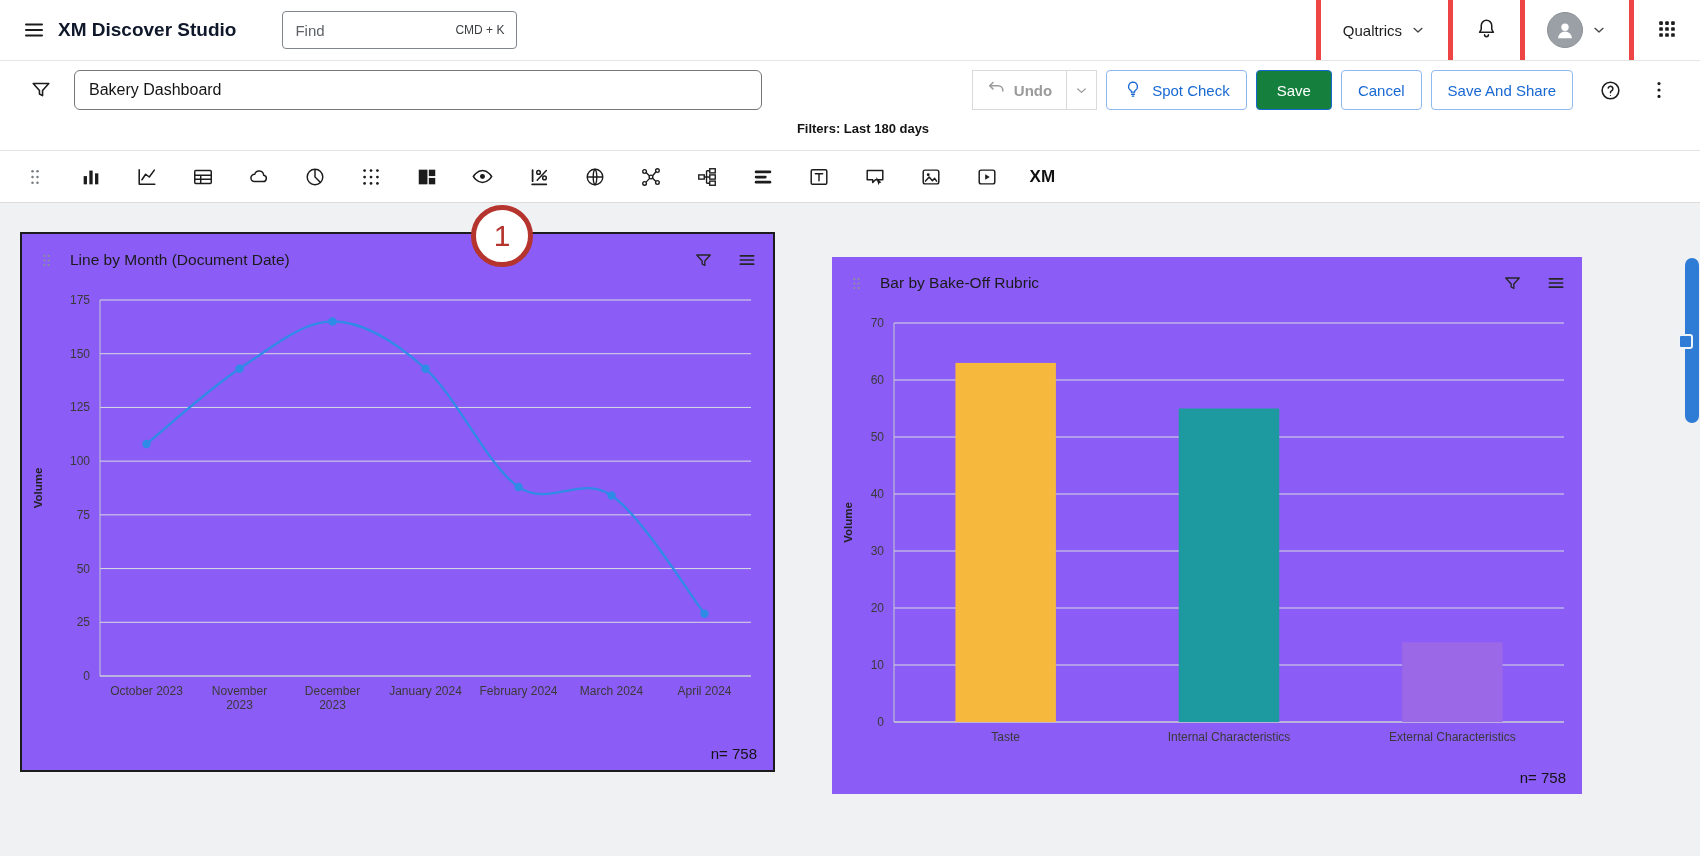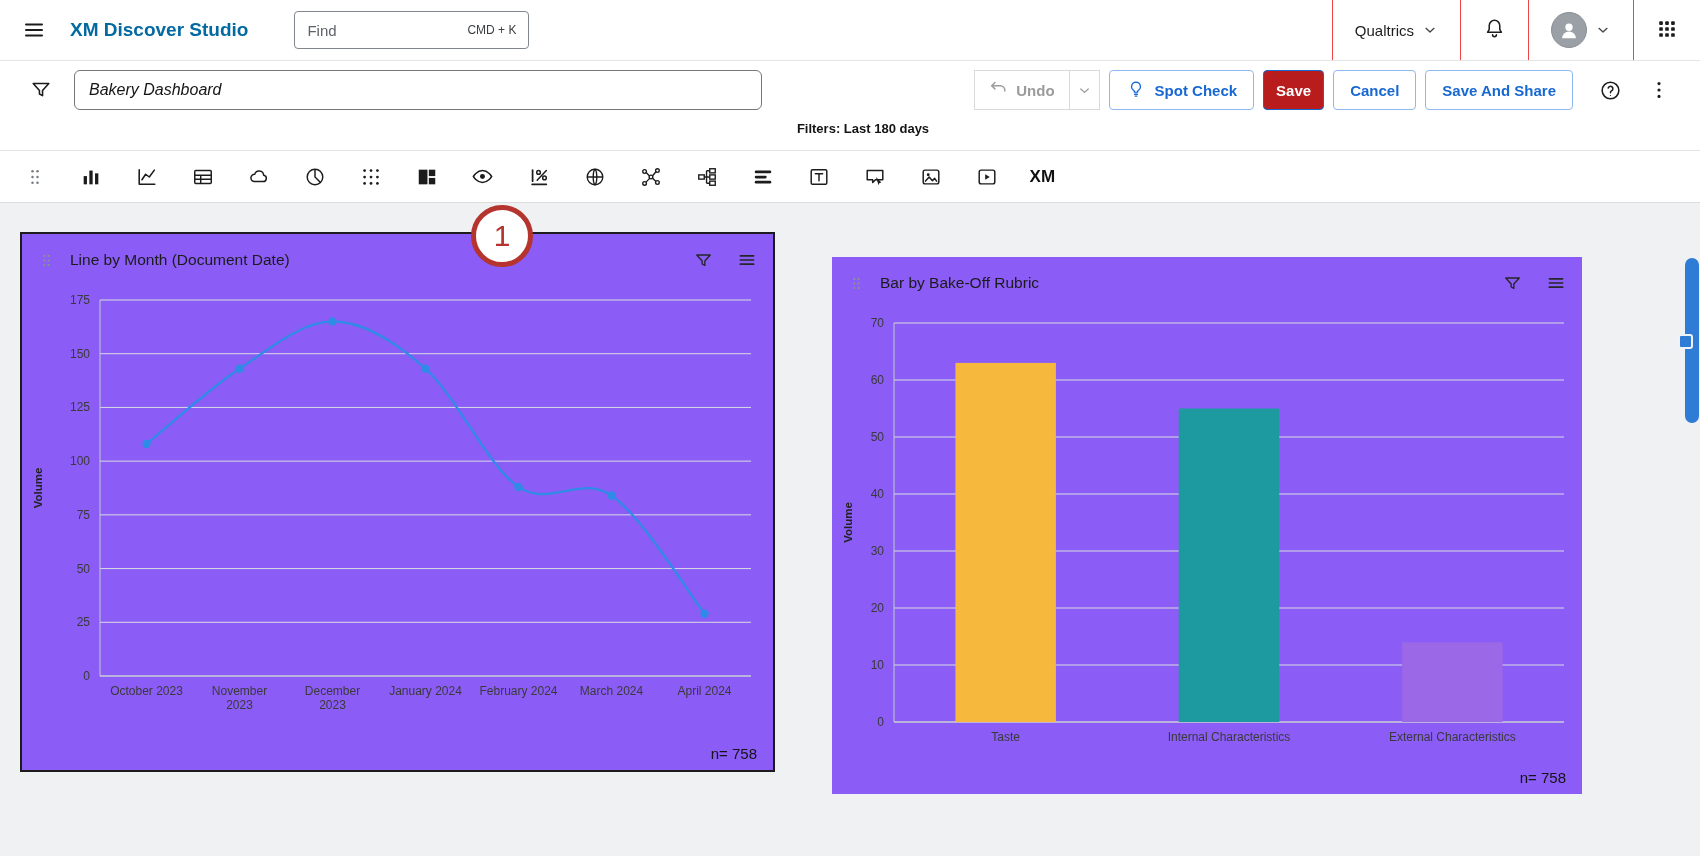--- a/index.html
+++ b/index.html
@@ -4,42 +4,42 @@
 <style>
   * { box-sizing: border-box; margin: 0; padding: 0; }
   html,body { background:#fff; }
   body { font-family:"Liberation Sans", sans-serif; }
   .app { width:1700px; height:856px; display:flex; flex-direction:column; background:#fff; position:relative; overflow:hidden; }
 
   
   .topbar { height:61px; display:flex; align-items:stretch; border-bottom:1px solid #e5e5e5; background:#fff; flex:none; }
   .tb-left { display:flex; align-items:center; padding-left:16px; }
   .iconbtn { background:none; border:0; cursor:pointer; display:flex; align-items:center; justify-content:center; color:#1c1c1c; padding:6px; }
-  .app-title { margin-left:18px; font-size:19px; font-weight:600; color:#0369a1; white-space:nowrap; }
+  .app-title { margin-left:6px; font-size:19px; font-weight:600; color:#0f172a; white-space:nowrap; }
   .search { margin-left:46px; align-self:center; display:flex; align-items:center; width:235px; height:38px; border:1px solid #80868b; border-radius:4px; padding:16px 12px; background:#fff; }
   .search input { border:0; outline:0; flex:1; font-size:15px; color:#333; background:transparent; min-width:0; }
   .search input::placeholder { color:#5f6368; }
   .search .kbd { font-size:12px; color:#3c4043; margin-left:9px; white-space:nowrap; }
   .tb-right { margin-left:auto; display:flex; align-items:stretch; }
-  .tb-sec { display:flex; align-items:center; padding:0 22px; border-left:1px solid #ef4444; gap:8px; font-size:15px; color:#1d1d1d; cursor:pointer; white-space:nowrap; }
+  .tb-sec { display:flex; align-items:center; padding:0 22px; border-left:5px solid #ef4444; gap:8px; font-size:15px; color:#1d1d1d; cursor:pointer; white-space:nowrap; }
   .chev { display:flex; align-items:center; color:#444; }
   .avatar { width:36px; height:36px; border-radius:50%; background:#9aa0a6; display:flex; align-items:center; justify-content:center; overflow:hidden; border:1px solid #8a8f94; }
 
   
   .header-block { background:#fff; border-bottom:1px solid #e3e3e3; flex:none; }
   .editbar { display:flex; align-items:center; height:58px; padding:0 24px; background:#fff; }
   .filter-btn { margin-right:16px; color:#1c1c1c; }
-  .name-input { width:688px; height:40px; border:1px solid #767676; border-radius:6px; padding:0 14px; font-size:16px; color:#151515; font-family:"Liberation Sans",sans-serif; outline:none;font-style:italic; }
+  .name-input { width:688px; height:40px; border:1px solid #767676; border-radius:6px; padding:0 14px; font-size:16px; color:#151515; font-family:"Liberation Sans",sans-serif; outline:none; }
   .actions { margin-left:auto; display:flex; align-items:center; gap:9px; }
   .undo-group { display:flex; align-items:stretch; height:40px; border:1px solid #dadada; border-radius:0; color:#9b9b9b; background:#fff; overflow:hidden; }
   .undo-main { display:flex; align-items:center; gap:8px; padding:0 14px; font-size:15px; font-weight:600; cursor:default; }
   .undo-caret { display:flex; align-items:center; padding:0 7px; border-left:1px solid #dadada; color:#9b9b9b; cursor:default; }
-  .btn { height:40px; display:inline-flex; align-items:center; gap:9px; padding:0 16px; border-radius:4px; font-size:15px; font-weight:700; cursor:pointer; font-family:"Liberation Sans",sans-serif; white-space:nowrap; }
+  .btn { height:40px; display:inline-flex; align-items:center; gap:9px; padding:0 16px; border-radius:4px; font-size:15px; font-weight:400; cursor:pointer; font-family:"Liberation Sans",sans-serif; white-space:nowrap; }
   .btn-outline { border:1px solid #8fb9ee; color:#1868d2; background:#fff; }
-  .btn-primary { border:1px solid #1868d2; background:#b91c1c; color:#fff; padding:0 12px; }
+  .btn-primary { border:1px solid #1868d2; background:#15803d; color:#fff; padding:0 20px; }
   .aux-icons { display:flex; align-items:center; gap:14px; margin-left:20px; color:#3c3c3c; }
   .filters-row { padding:2px 0 14px 26px; font-size:13px; font-weight:700; color:#141414; background:#fff;text-align:center; }
 
   
   .widget-toolbar { height:52px; display:flex; align-items:center; padding:0 12px; background:#fff; border-bottom:1px solid #dcdcdc; flex:none;gap:11px; }
   .wt-icon { width:45px; height:40px; display:flex; justify-content:center; align-items:center; color:#1c1c1c; cursor:pointer; }
   .wt-icon.grip { color:#767b80; }
   .xm-text { font-weight:800; font-size:17px; color:#111; letter-spacing:.3px; }
 
   

